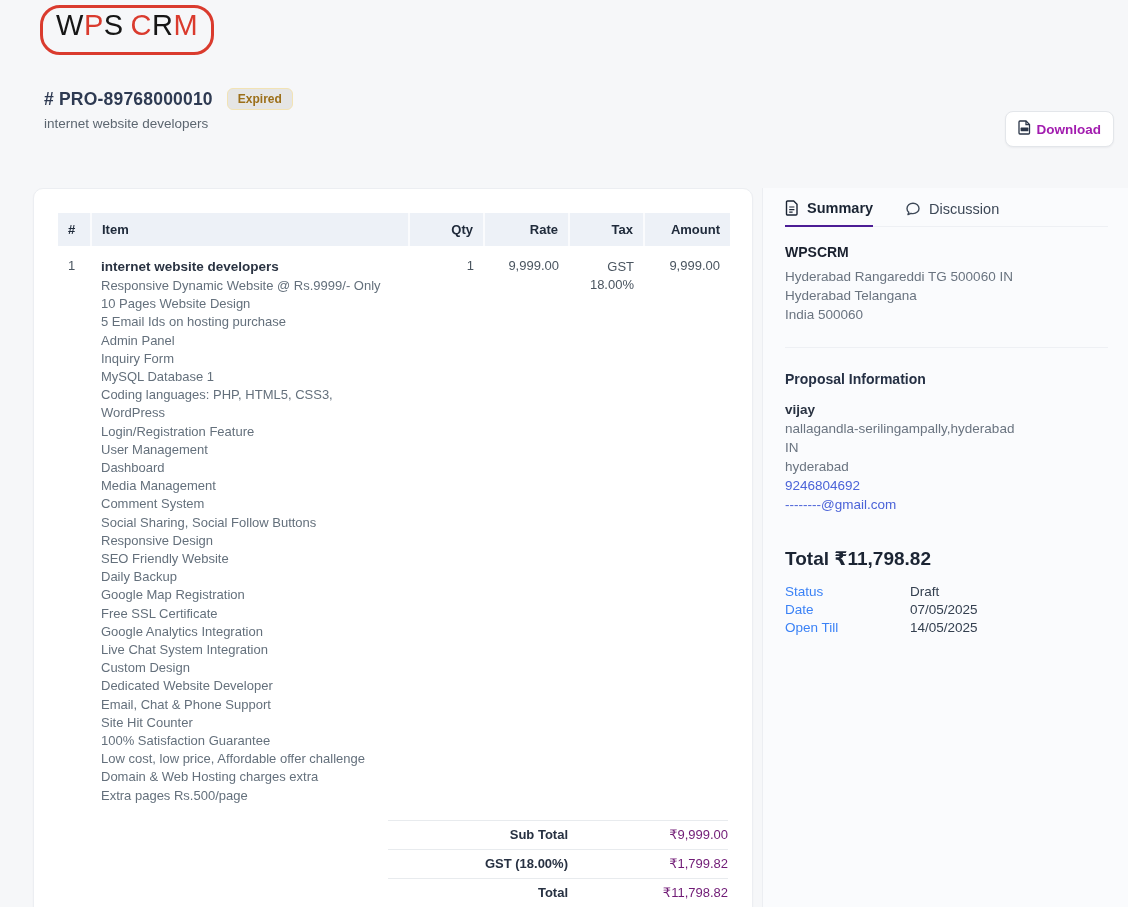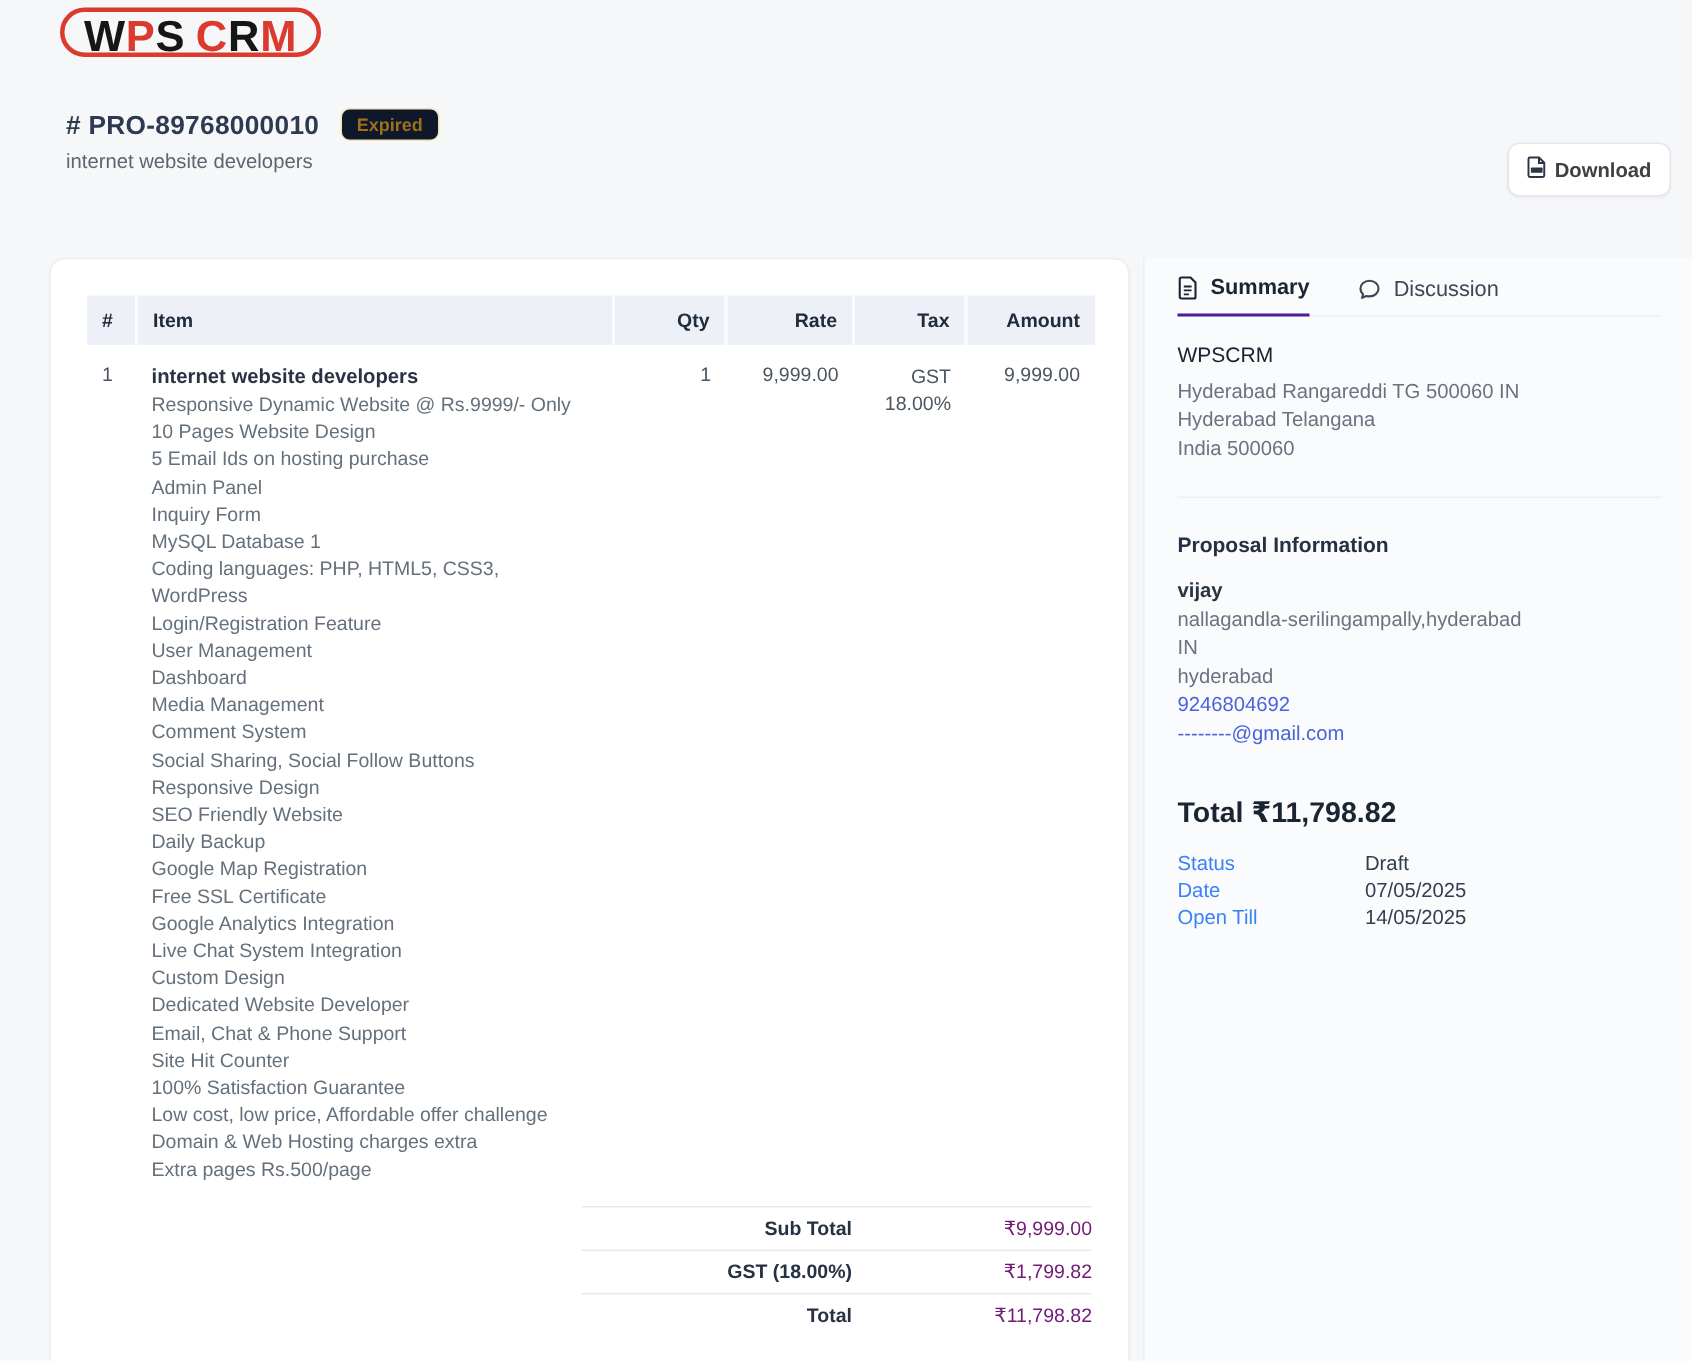--- a/index.html
+++ b/index.html
@@ -11,50 +11,50 @@
     overflow:hidden;
     position:relative;
   }
   
   .topbar { padding:5px 0 0 40px; }
   .logo-pill {
     display:inline-block;
     border:3px solid #da3b2e;
     border-radius:20px;
     padding:0 13px;
-    height:33px;
+    height:50px;
     line-height:34px;
-    font-weight:700;
+    font-weight:400;
     font-size:29px;
     letter-spacing:.5px;
     background:transparent;
     user-select:none;
   }
   .lg-k { color:#161616; }
   .lg-r { color:#da3b2e; }
   .lg-gap { display:inline-block; width:7px; }
 
   
   .page-header {
     display:flex; justify-content:space-between; align-items:flex-start;
     padding:33px 14px 0 44px;
   }
   .ph-number-row { display:flex; align-items:center; gap:14px; }
   .ph-number { font-size:17.5px; font-weight:700; color:#2e3a52; letter-spacing:.2px; }
   .badge-expired {
-    background:#0f172a; color:#9c6f19; border:1px solid #f2e3b4;
+    background:#e5e5e5; color:#9c6f19; border:1px solid #f2e3b4;
     border-radius:6px; font-size:12px; font-weight:600;
     padding:4px 10px; line-height:1;
   }
   .ph-subtitle { margin-top:6px; font-size:13.5px; color:#5c6670; }
   .btn-download {
     margin-top:23px;
     display:inline-flex; align-items:center; gap:6px;
     background:#ffffff; border:1px solid #e3e6ea; border-radius:8px;
-    padding:8px 12px; font-size:13.5px; font-weight:600; color:#404040;
+    padding:8px 12px; font-size:13.5px; font-weight:600; color:#a21caf;
     box-shadow:0 1px 2px rgba(16,24,40,.05);
     cursor:pointer; font-family:inherit;
   }
 
   
   .content { display:flex; align-items:stretch; margin-top:41px; padding-left:33px; }
   .invoice-card {
     width:720px; height:756px; flex:0 0 720px;
     background:#ffffff; border:1px solid #eceef2; border-radius:10px;
     box-shadow:0 1px 2px rgba(16,24,40,.04);
@@ -90,21 +90,21 @@
     background:#fafbfd; border-left:1px solid #eceef2;
     padding:0 20px 0 22px;
   }
   .tabs { display:flex; gap:32px; padding-top:12px; border-bottom:1px solid #eef0f4; }
   .tab { display:flex; align-items:center; gap:8px; padding-bottom:9px; font-size:14.5px; cursor:pointer; margin-bottom:-1px; }
   .tab.active { color:#1a2433; font-weight:600; border-bottom:2px solid #4c1d95; }
   .tab.inactive { color:#3d4857; }
   .tab svg { display:block; }
 
   .org-block { padding:17px 0 23px 0; border-bottom:1px solid #eef0f4; }
-  .org-name { font-size:14px; font-weight:400; color:#19202e; margin-bottom:7px; }
+  .org-name { font-size:14px; font-weight:700; color:#19202e; margin-bottom:7px; }
   .org-line, .pi-line { font-size:13.5px; color:#6a7480; line-height:19px; }
 
   .pi-block { padding-top:23px; }
   .pi-title { font-size:14px; font-weight:700; color:#253044; margin-bottom:13px; }
   .pi-name { font-size:13.5px; font-weight:700; color:#2a3342; line-height:19px; }
   .link { font-size:13.5px; color:#4b63d8; line-height:19px; cursor:pointer; text-decoration:none; display:inline-block; }
 
   .side-total { margin-top:33px; font-size:19px; font-weight:700; color:#1b2433; }
   .detail-rows { margin-top:13px; }
   .detail-row { display:flex; line-height:18px; }

